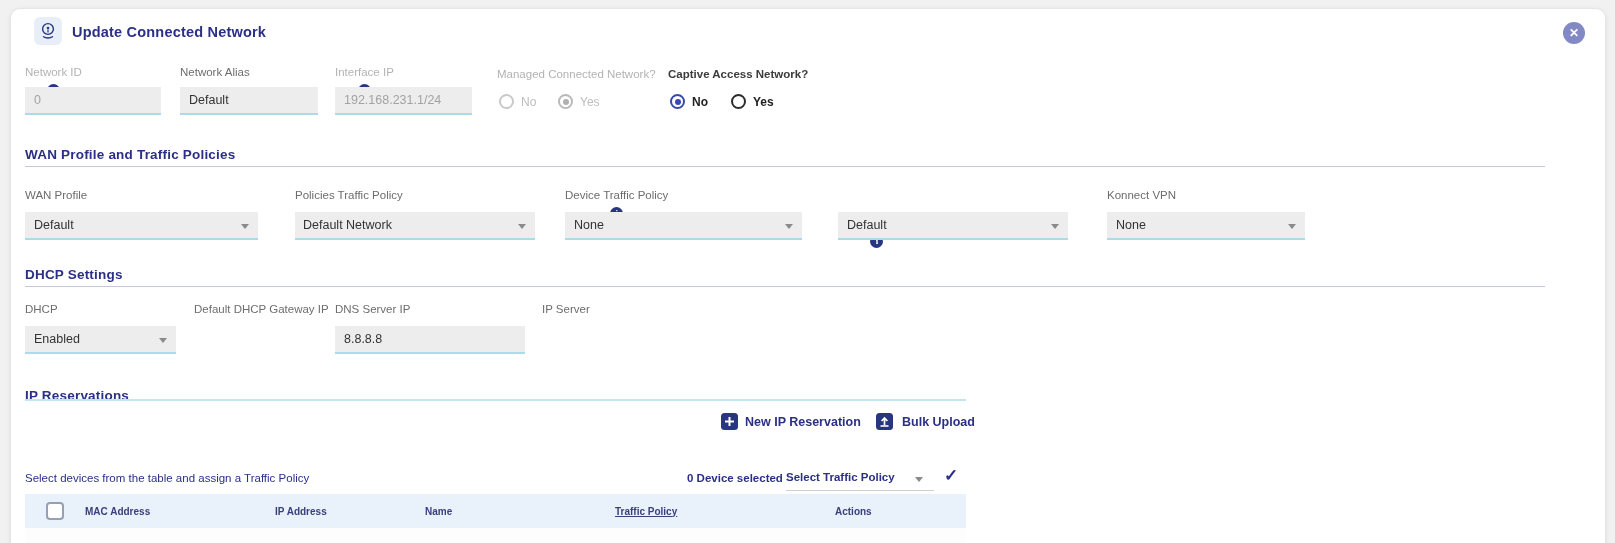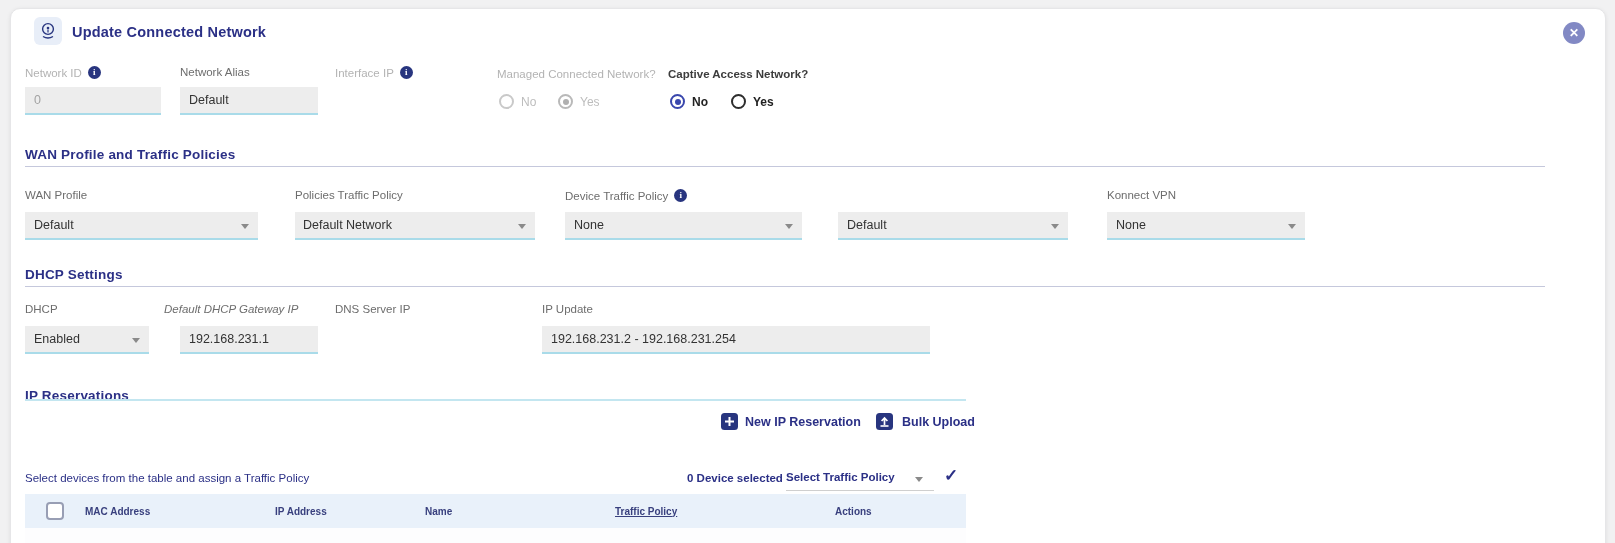--- a/index.html
+++ b/index.html
@@ -15,21 +15,21 @@
 
   
   .app-icon { left:34px; top:17px; width:28px; height:28px; background:#e8eef8;
               border-radius:6px; display:flex; align-items:center; justify-content:center; }
   .dlg-title { left:72px; top:24px; font-size:14.5px; font-weight:bold; color:#2b3086; letter-spacing:.2px; }
   .close-btn { left:1563px; top:22px; width:22px; height:22px; border-radius:50%;
                background:#8289c4; color:#ffffff; display:flex; align-items:center;
                justify-content:center; font-size:12px; font-weight:bold; cursor:pointer; }
 
   
-  .label { font-size:11.5px; color:#6d6d6d; white-space:nowrap; display:flex; align-items:center; gap:6px; }
+  .label { font-size:11.5px; color:#6d6d6d; white-space:nowrap; display:flex; align-items:center; gap:6px;flex-direction:column; }
   .label.muted { color:#b3b3b3; }
   .label.dark  { color:#3c3c3c; font-weight:bold; }
 
   .info-icon { display:inline-block; width:13px; height:13px; border-radius:50%;
                background:#28357f; position:relative; flex:0 0 auto; }
   .info-icon::before { content:"i"; position:absolute; left:0; top:0; width:13px; height:13px;
                color:#fff; font-size:9px; font-weight:bold; text-align:center; line-height:13px;
                font-family:"Liberation Serif", serif; }
 
   
@@ -105,20 +105,21 @@
 
   <div class="abs label" style="left:180px; top:66px;">
     <span>Network Alias</span>
   </div>
   <div class="abs field" style="left:180px; top:87px; width:138px;">Default</div>
 
   <div class="abs label muted" style="left:335px; top:66px;">
     <span>Interface IP</span>
     <span class="info-icon"></span>
   </div>
+  <div class="abs field gray" style="left:335px; top:87px; width:137px;">192.168.231.1/24</div>
 
   <div class="abs label muted" style="left:497px; top:68px;">
     <span>Managed Connected Network?</span>
   </div>
   <div class="abs radio-row" style="left:499px; top:94px;">
     <span class="radio off-dis"></span>
     <span class="radio-label muted">No</span>
   </div>
   <div class="abs radio-row" style="left:558px; top:94px;">
     <span class="radio on-dis"></span>
@@ -181,38 +182,37 @@
     <span>None</span>
     <span class="chev"></span>
   </div>
 
   <div class="abs section-h" style="left:25px; top:267px;">DHCP Settings</div>
   <div class="abs rule" style="left:25px; top:286px; width:1520px;"></div>
 
   <div class="abs label" style="left:25px; top:303px;">
     <span>DHCP</span>
   </div>
-  <div class="abs field dropdown" style="left:25px; top:326px; width:124px;">
+  <div class="abs field dropdown" style="left:25px; top:326px; width:151px;">
     <span>Enabled</span>
     <span class="chev"></span>
   </div>
 
-  <div class="abs label" style="left:164px; top:303px;font-style:italic;">
+  <div class="abs label" style="left:194px; top:303px;">
     <span>Default DHCP Gateway IP</span>
   </div>
-  <div class="abs field" style="left:180px; top:326px; width:138px;">192.168.231.1</div>
 
   <div class="abs label" style="left:335px; top:303px;">
     <span>DNS Server IP</span>
   </div>
+  <div class="abs field" style="left:335px; top:326px; width:190px;">8.8.8.8</div>
 
   <div class="abs label" style="left:542px; top:303px;">
-    <span>IP Update</span>
-  </div>
-  <div class="abs field" style="left:542px; top:326px; width:388px;">192.168.231.2 - 192.168.231.254</div>
+    <span>IP Server</span>
+  </div>
 
   <div class="abs section-h" style="left:25px; top:388px;">IP Reservations</div>
   <div class="abs rule cyan" style="left:25px; top:399px; width:941px;"></div>
 
   <div class="abs act-btn" style="left:721px; top:413px;">
     <svg class="mini-ic" viewBox="0 0 17 17">
       <rect x="0" y="0" width="17" height="17" rx="3.5" fill="#28357f"></rect>
       <path d="M8.5 4 v9 M4 8.5 h9" stroke="#ffffff" stroke-width="2"></path>
     </svg>
     <span class="txt">New IP Reservation</span>

